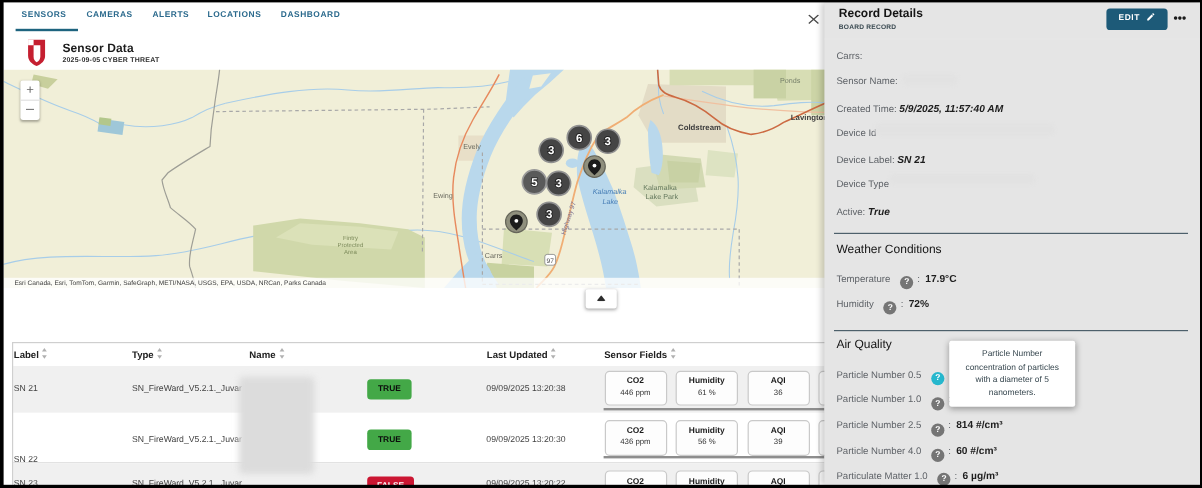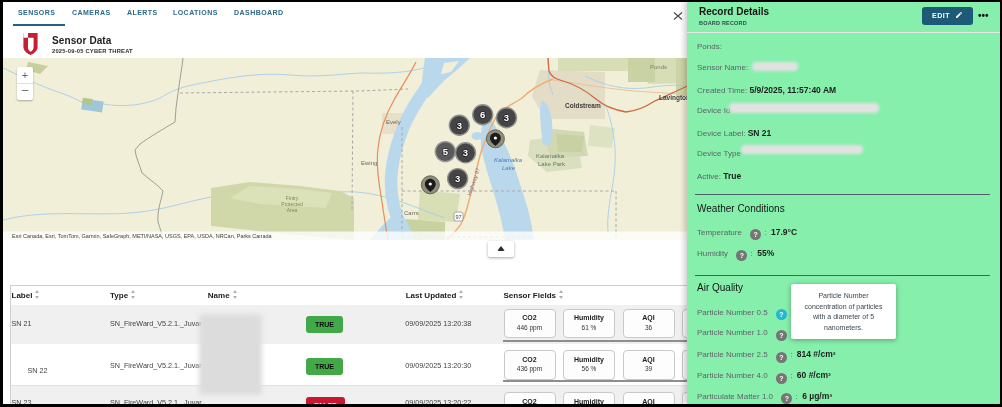--- a/index.html
+++ b/index.html
@@ -40,29 +40,29 @@
   .badge{position:absolute;left:306px;width:37px;height:17px;border-radius:3px;font-size:7px;font-weight:bold;text-align:center;line-height:17px;}
   .btrue{background:#43a847;color:#0c0c0c;}
   .bfalse{background:#cb1632;color:#fff;width:39px;}
   .chip{position:absolute;width:52px;height:29.5px;background:#fdfdfd;border:1px solid #c9c9c9;border-radius:4px;text-align:center;}
   .chip .t{font-size:7px;font-weight:bold;color:#1c1c1c;margin-top:4.5px;}
   .chip .v{font-size:6.5px;color:#333;margin-top:2.5px;}
   .scroll{position:absolute;left:503px;width:184px;height:2px;background:#8e8e8e;}
   .nameblob{left:199px;top:314px;width:63px;height:81px;background:#dcdcdc;filter:blur(2.5px);border-radius:4px;z-index:2;}
 
   
-  .drawer{left:687px;top:2px;width:313px;height:402px;background:#86efac;box-shadow:-3px 0 5px rgba(0,0,0,.18);z-index:10;}
+  .drawer{left:687px;top:2px;width:313px;height:402px;background:#e5e5e5;box-shadow:-3px 0 5px rgba(0,0,0,.18);z-index:10;}
   .dr{position:absolute;}
   .rd-title{left:12px;top:4px;font-size:10px;font-weight:bold;color:#141414;}
   .rd-sub{left:12px;top:17.5px;font-size:5.5px;font-weight:bold;color:#37474f;letter-spacing:.2px;}
   .edit{left:235px;top:5px;width:51px;height:17.5px;background:#1d5a78;border-radius:3px;color:#fff;font-size:7px;font-weight:bold;text-align:center;line-height:17.5px;letter-spacing:.5px;}
   .kebab{left:291px;top:8px;width:14px;font-size:10px;font-weight:bold;color:#1a1a1a;letter-spacing:0;}
   .hr1{left:0px;top:30px;width:313px;height:1px;background:#e6e6e6;}
   .flabel{position:absolute;left:10px;font-size:8px;color:#5f6368;}
-  .fval{font-weight:bold;color:#1d1d1d;font-size:8.5px;}
+  .fval{font-weight:bold;color:#1d1d1d;font-size:8.5px;font-style:italic;}
   .blob{position:absolute;background:#e2e2e2;border-radius:4px;filter:blur(1.5px);height:9.5px;}
   .hr2{position:absolute;left:8px;width:295px;height:1px;background:#4d606b;}
   .sect{position:absolute;left:10px;font-size:10px;font-weight:normal;color:#141414;}
   .qrow{position:absolute;left:10px;font-size:8px;color:#5f6368;}
   .qi{display:inline-block;width:11px;height:11px;border-radius:50%;background:#757575;color:#fff;font-size:7px;font-weight:bold;text-align:center;line-height:11px;vertical-align:-2.5px;margin:0 1px 0 6px;}
   .qit{background:#26b7cd;}
   .qv{font-weight:bold;color:#1d1d1d;font-size:8.5px;}
   .tooltip{position:absolute;left:104px;top:282px;width:105px;height:55px;background:#fff;border-radius:2px;box-shadow:0 1px 5px rgba(0,0,0,.35);z-index:20;font-size:7px;color:#37474f;text-align:center;padding-top:7px;line-height:10.5px;}
 </style>
 </head>
@@ -242,21 +242,21 @@
   <div class="chip" style="left:622.5px;top:308.7px;">
     <div class="t">AQI</div>
     <div class="v">36</div>
   </div>
   <div class="chip" style="left:682px;top:308.7px;">
     <div class="t">CO</div>
     <div class="v">1</div>
   </div>
   <div class="scroll" style="top:340.3px;"></div>
 
-  <div class="cell" style="left:11.5px;top:366px;padding-left:16px;">SN 22</div>
+  <div class="cell" style="left:11.5px;top:378px;">SN 22</div>
   <div class="cell" style="left:110px;top:360.5px;">SN_FireWard_V5.2.1._Juvar</div>
   <div class="badge btrue" style="top:357.6px;">TRUE</div>
   <div class="cell" style="left:405.3px;top:360.5px;">09/09/2025 13:20:30</div>
   <div class="chip" style="left:503.5px;top:350.2px;">
     <div class="t">CO2</div>
     <div class="v">436 ppm</div>
   </div>
   <div class="chip" style="left:563px;top:350.2px;">
     <div class="t">Humidity</div>
     <div class="v">56 %</div>
@@ -290,35 +290,35 @@
 
   <div class="abs drawer">
     <div class="dr rd-title">Record Details</div>
     <div class="dr rd-sub">BOARD RECORD</div>
     <div class="dr edit">EDIT &nbsp;<svg width="8" height="8" viewBox="0 0 24 24" style="vertical-align:-1px;">
         <path d="M3 17.25V21h3.75L17.81 9.94l-3.75-3.75L3 17.25zM20.71 7.04c.39-.39.39-1.02 0-1.41l-2.34-2.34c-.39-.39-1.02-.39-1.41 0l-1.83 1.83 3.75 3.75 1.83-1.83z" fill="#fff"></path>
       </svg></div>
     <div class="dr kebab">•••</div>
     <div class="dr hr1"></div>
 
-    <div class="flabel" style="top:39.5px;">Ponds:</div>
+    <div class="flabel" style="top:39.5px;">Carrs:</div>
     <div class="flabel" style="top:61px;">Sensor Name:</div>
     <div class="blob" style="left:65px;top:59.5px;width:46px;"></div>
     <div class="flabel" style="top:82.5px;">Created Time: <span class="fval">5/9/2025, 11:57:40 AM</span></div>
     <div class="flabel" style="top:104px;">Device Id</div>
     <div class="blob" style="left:41.8px;top:101px;width:150px;"></div>
     <div class="flabel" style="top:125.5px;">Device Label: <span class="fval">SN 21</span></div>
     <div class="flabel" style="top:147px;">Device Type</div>
     <div class="blob" style="left:53.5px;top:142.5px;width:122px;"></div>
     <div class="flabel" style="top:168.5px;">Active: <span class="fval">True</span></div>
 
     <div class="hr2" style="top:192px;"></div>
     <div class="sect" style="top:200.5px;">Weather Conditions</div>
     <div class="qrow" style="top:224.5px;">Temperature <span class="qi">?</span> :&nbsp; <span class="qv">17.9°C</span></div>
-    <div class="qrow" style="top:245.5px;">Humidity <span class="qi">?</span> :&nbsp; <span class="qv">55%</span></div>
+    <div class="qrow" style="top:245.5px;">Humidity <span class="qi">?</span> :&nbsp; <span class="qv">72%</span></div>
     <div class="hr2" style="top:273px;"></div>
     <div class="sect" style="top:279.5px;">Air Quality</div>
     <div class="qrow" style="top:305.5px;">Particle Number 0.5 <span class="qi qit">?</span></div>
     <div class="qrow" style="top:326px;">Particle Number 1.0 <span class="qi">?</span> :</div>
     <div class="qrow" style="top:347px;">Particle Number 2.5 <span class="qi">?</span> :&nbsp; <span class="qv">814 #/cm³</span></div>
     <div class="qrow" style="top:368px;">Particle Number 4.0 <span class="qi">?</span> :&nbsp; <span class="qv">60 #/cm³</span></div>
     <div class="qrow" style="top:388.5px;">Particulate Matter 1.0 <span class="qi">?</span> :&nbsp; <span class="qv">6 µg/m³</span></div>
 
     <div class="tooltip">Particle Number<br>concentration of particles<br>with a diameter of 5<br>nanometers.</div>
   </div>

